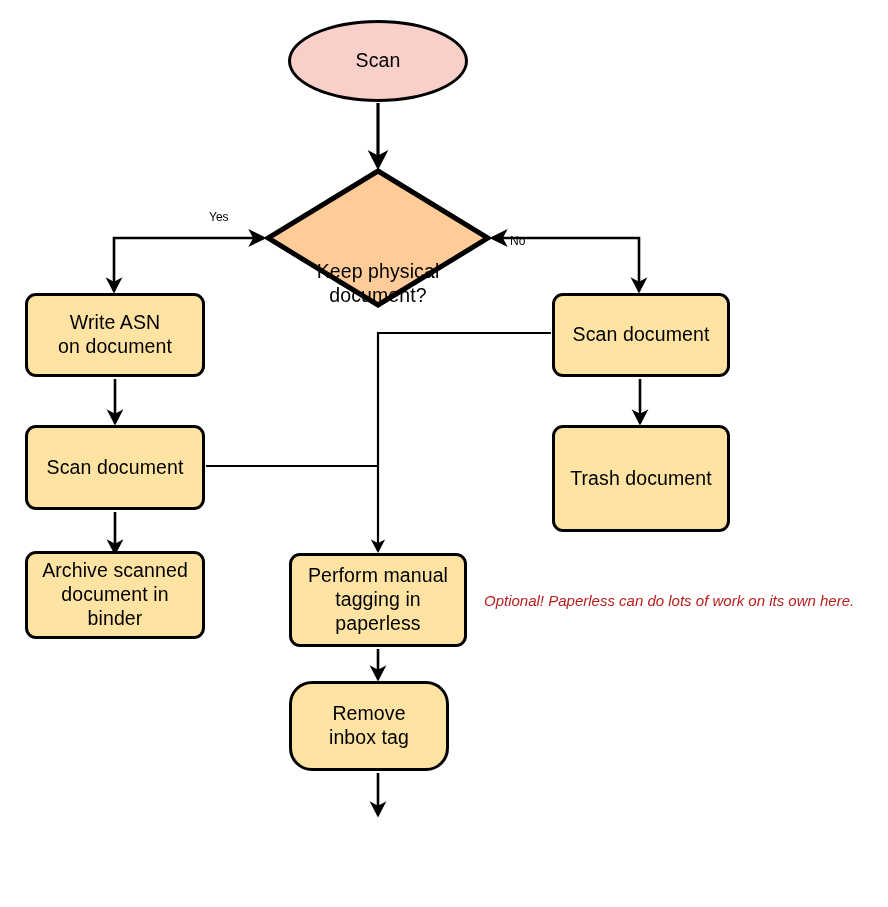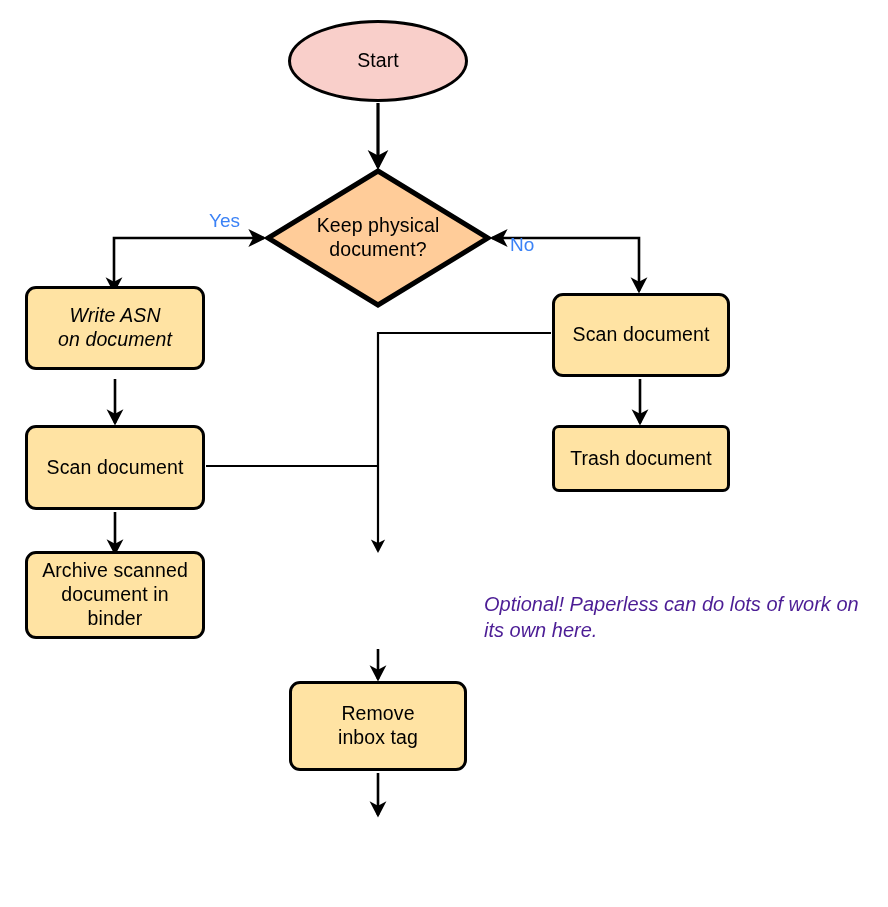--- a/index.html
+++ b/index.html
@@ -46,46 +46,47 @@
     background: #ffe3a3;
   }
   .node-terminator {
     border: 3.5px solid #000000;
     border-radius: 50%;
     background: #f9cfca;
   }
   .node-decision {
     background: transparent;
     border: none;
+    align-items: flex-end;
   }
   .node-decision .diamond-shape {
     position: absolute;
     left: 0;
     top: 0;
     width: 100%;
     height: 100%;
   }
   .node-decision .decision-label {
     position: relative;
     z-index: 2;
     padding: 0 10px;
   }
   .edge-label {
     position: absolute;
-    font-size: 19px;
-    color: #3b82f6;
+    font-size: 12px;
+    color: #000000;
     white-space: nowrap;
     z-index: 4;
   }
   .annotation {
     position: absolute;
     font-style: italic;
-    font-size: 20px;
+    font-size: 15px;
     line-height: 1.32;
-    color: #4c1d95;
+    color: #b91c1c;
     z-index: 4;
   }
   .node-label {
     white-space: pre-line;
   }
 </style>
 </head>
 <body>
 
 <div id="canvas">
@@ -115,59 +116,64 @@
     <path d="M 551 333 L 378 333 L 378 551" stroke="#000000" stroke-width="2.2" fill="none" marker-end="url(#arrowFat)"></path>
 
     <path d="M 206 466 L 378 466" stroke="#000000" stroke-width="2.2" fill="none"></path>
 
     <path d="M 378 649 L 378 679" stroke="#000000" stroke-width="2.6" fill="none" marker-end="url(#arrowFat)"></path>
 
     <path d="M 378 773 L 378 815" stroke="#000000" stroke-width="2.6" fill="none" marker-end="url(#arrowFat)"></path>
   </svg>
 
   <div class="node node-terminator" style="left:288px; top:20px; width:180px; height:82px;">
-    <span class="node-label">Start</span>
+    <span class="node-label">Scan</span>
   </div>
 
   <div class="node node-decision" style="left:265px; top:168px; width:226px; height:140px;">
     <svg class="diamond-shape" viewBox="0 0 226 140" preserveAspectRatio="none" xmlns="http://www.w3.org/2000/svg">
       <polygon points="113,3 223,70 113,137 3,70" fill="#ffcc99" stroke="#000000" stroke-width="5" stroke-linejoin="miter"></polygon>
     </svg>
     <span class="node-label decision-label">Keep physical
 document?</span>
   </div>
 
   <span class="edge-label" style="left:209px; top:210px;">Yes</span>
   <span class="edge-label" style="left:510px; top:210px;margin-top:24px;">No</span>
 
-  <div class="node node-box" style="left:25px; top:286px; width:180px; height:84px;font-style:italic;">
+  <div class="node node-box" style="left:25px; top:293px; width:180px; height:84px;">
     <span class="node-label">Write ASN
 on document</span>
   </div>
 
   <div class="node node-box" style="left:25px; top:425px; width:180px; height:85px;">
     <span class="node-label">Scan document</span>
   </div>
 
   <div class="node node-box" style="left:25px; top:551px; width:180px; height:88px;">
     <span class="node-label">Archive scanned
 document in
 binder</span>
   </div>
 
   <div class="node node-box" style="left:552px; top:293px; width:178px; height:84px;">
     <span class="node-label">Scan document</span>
   </div>
 
-  <div class="node node-box" style="left:552px; top:425px; width:178px; height:67px;border-radius:7px;">
+  <div class="node node-box" style="left:552px; top:425px; width:178px; height:107px;">
     <span class="node-label">Trash document</span>
   </div>
 
+  <div class="node node-box" style="left:289px; top:553px; width:178px; height:94px;">
+    <span class="node-label">Perform manual
+tagging in
+paperless</span>
+  </div>
 
-  <div class="node node-box" style="left:289px; top:681px; width:178px; height:90px;">
+  <div class="node node-box" style="left:289px; top:681px; width:160px; height:90px;border-radius:23px;">
     <span class="node-label">Remove
 inbox tag</span>
   </div>
 
 
   <div class="annotation" style="left:484px; top:591px; width:400px;">Optional! Paperless can do lots of work on its own here.</div>
 
 </div>
 
 </body></html>

